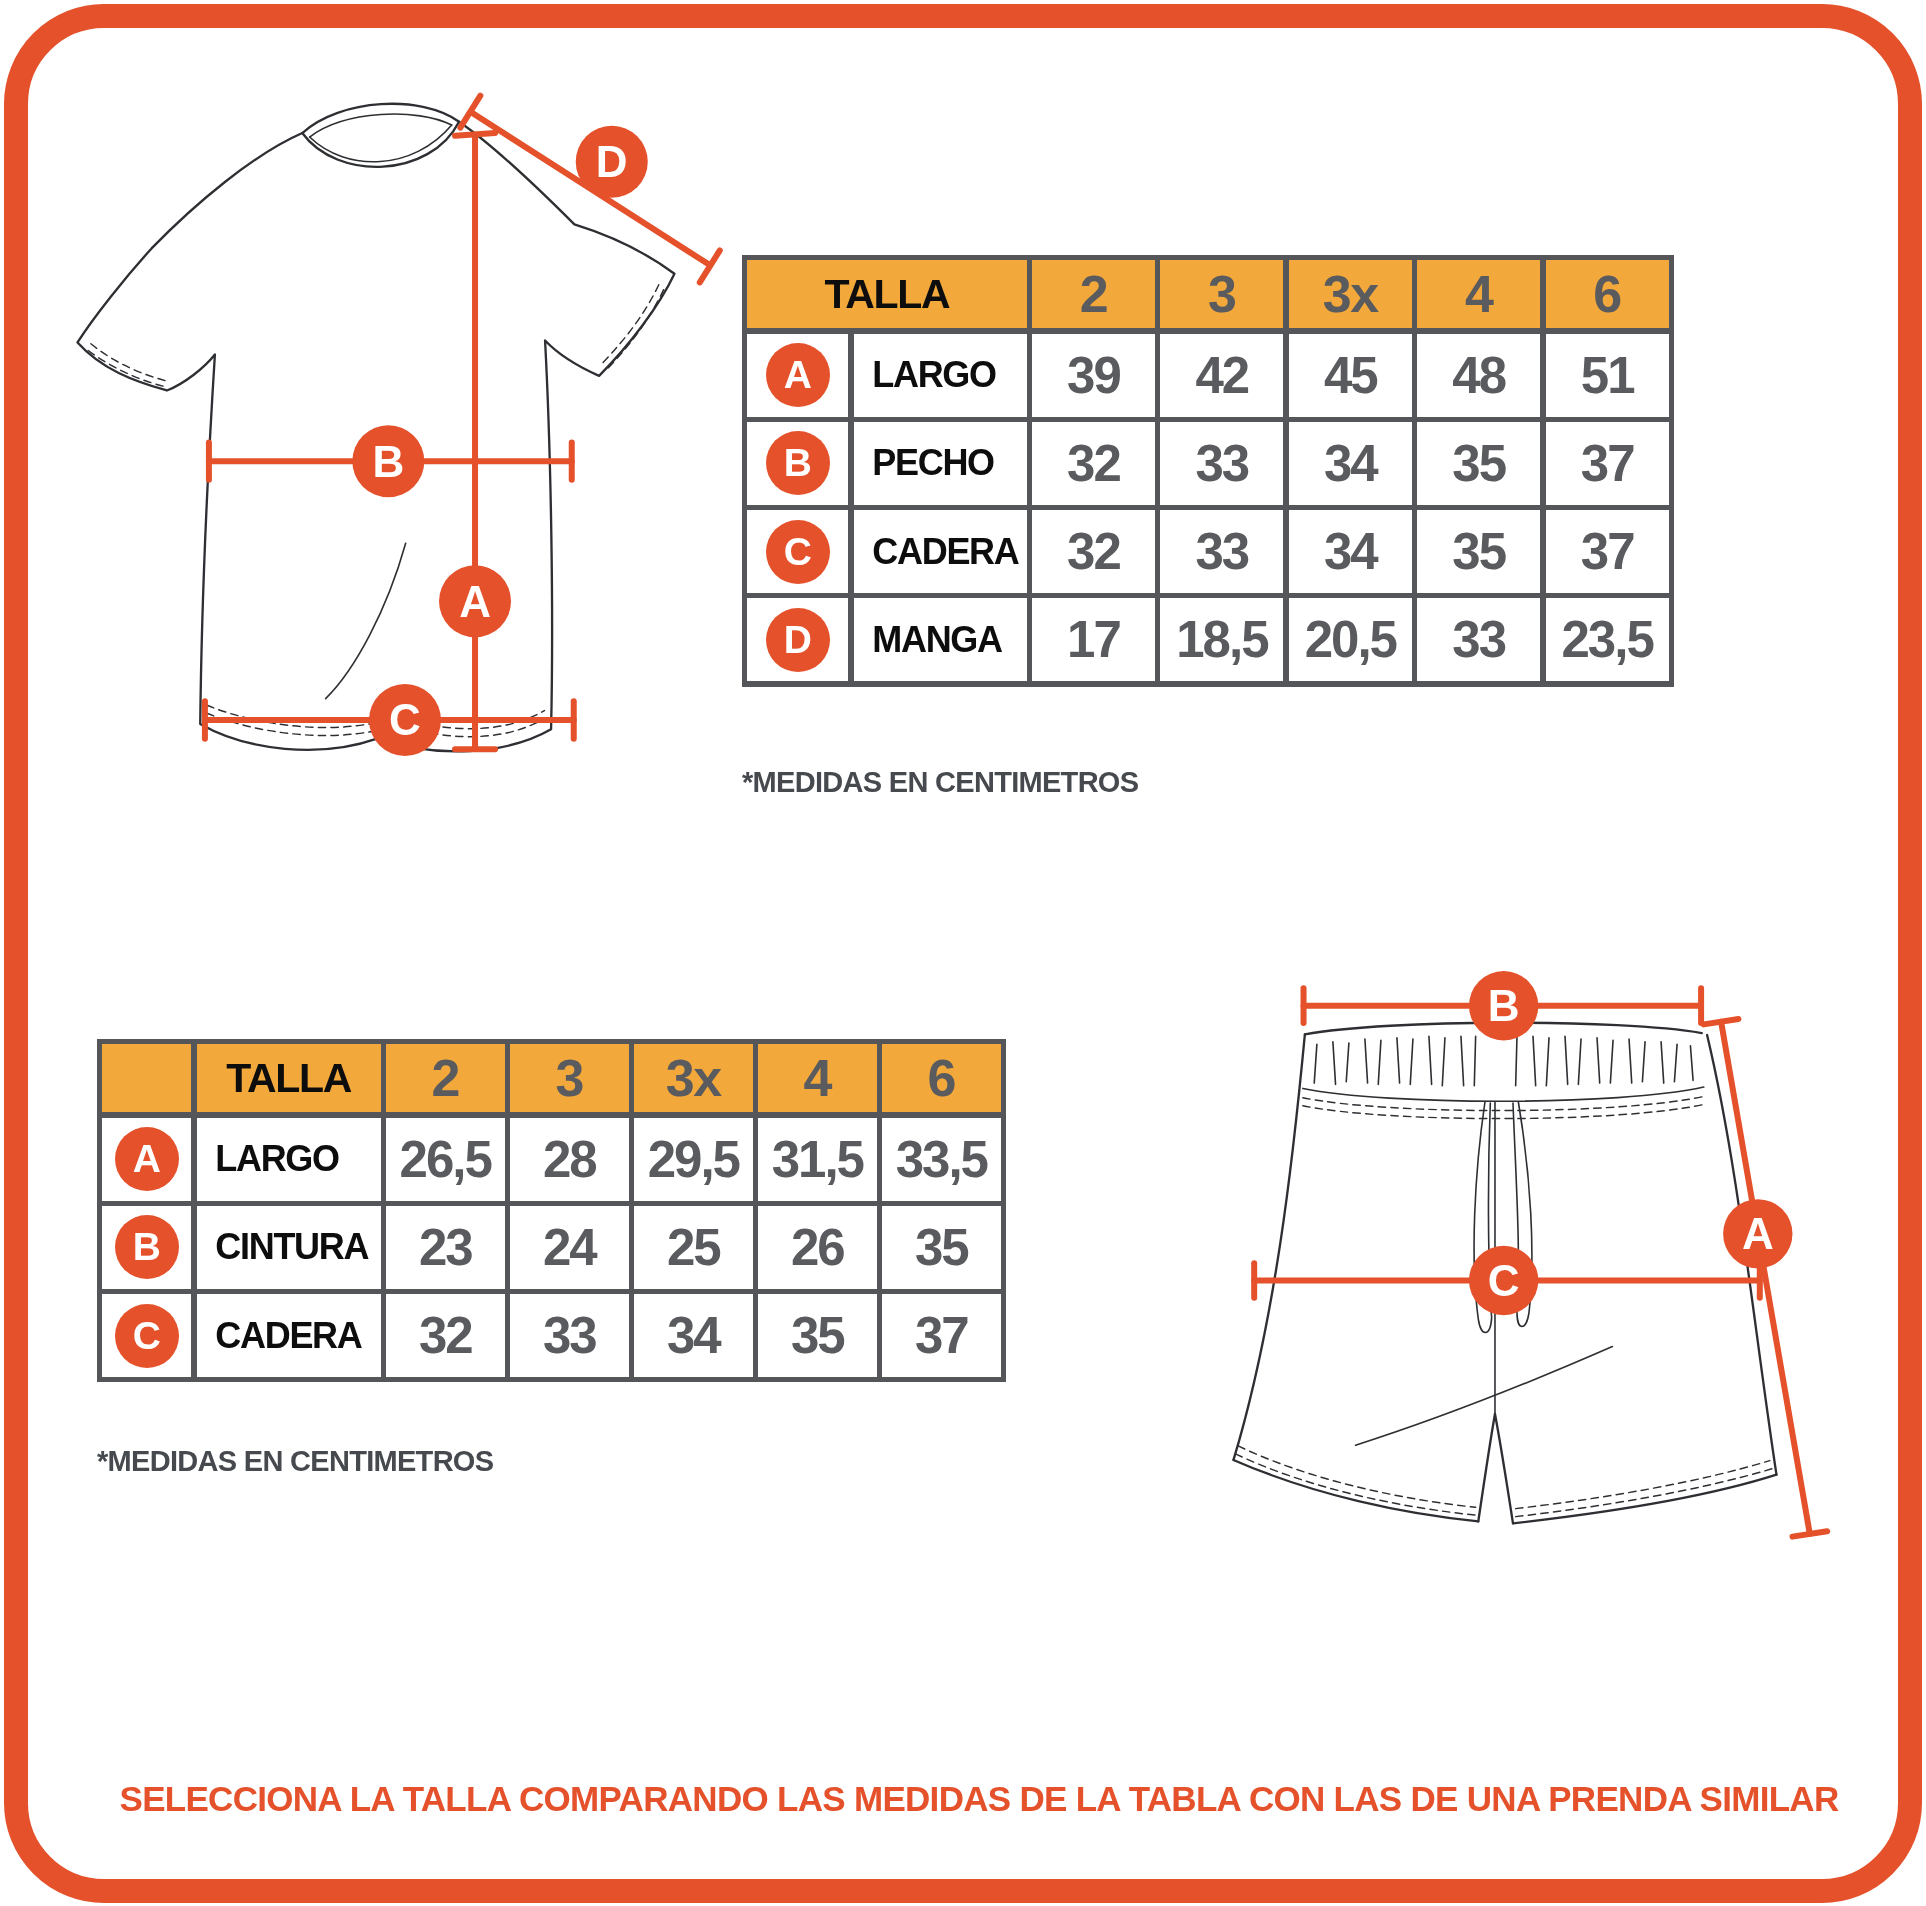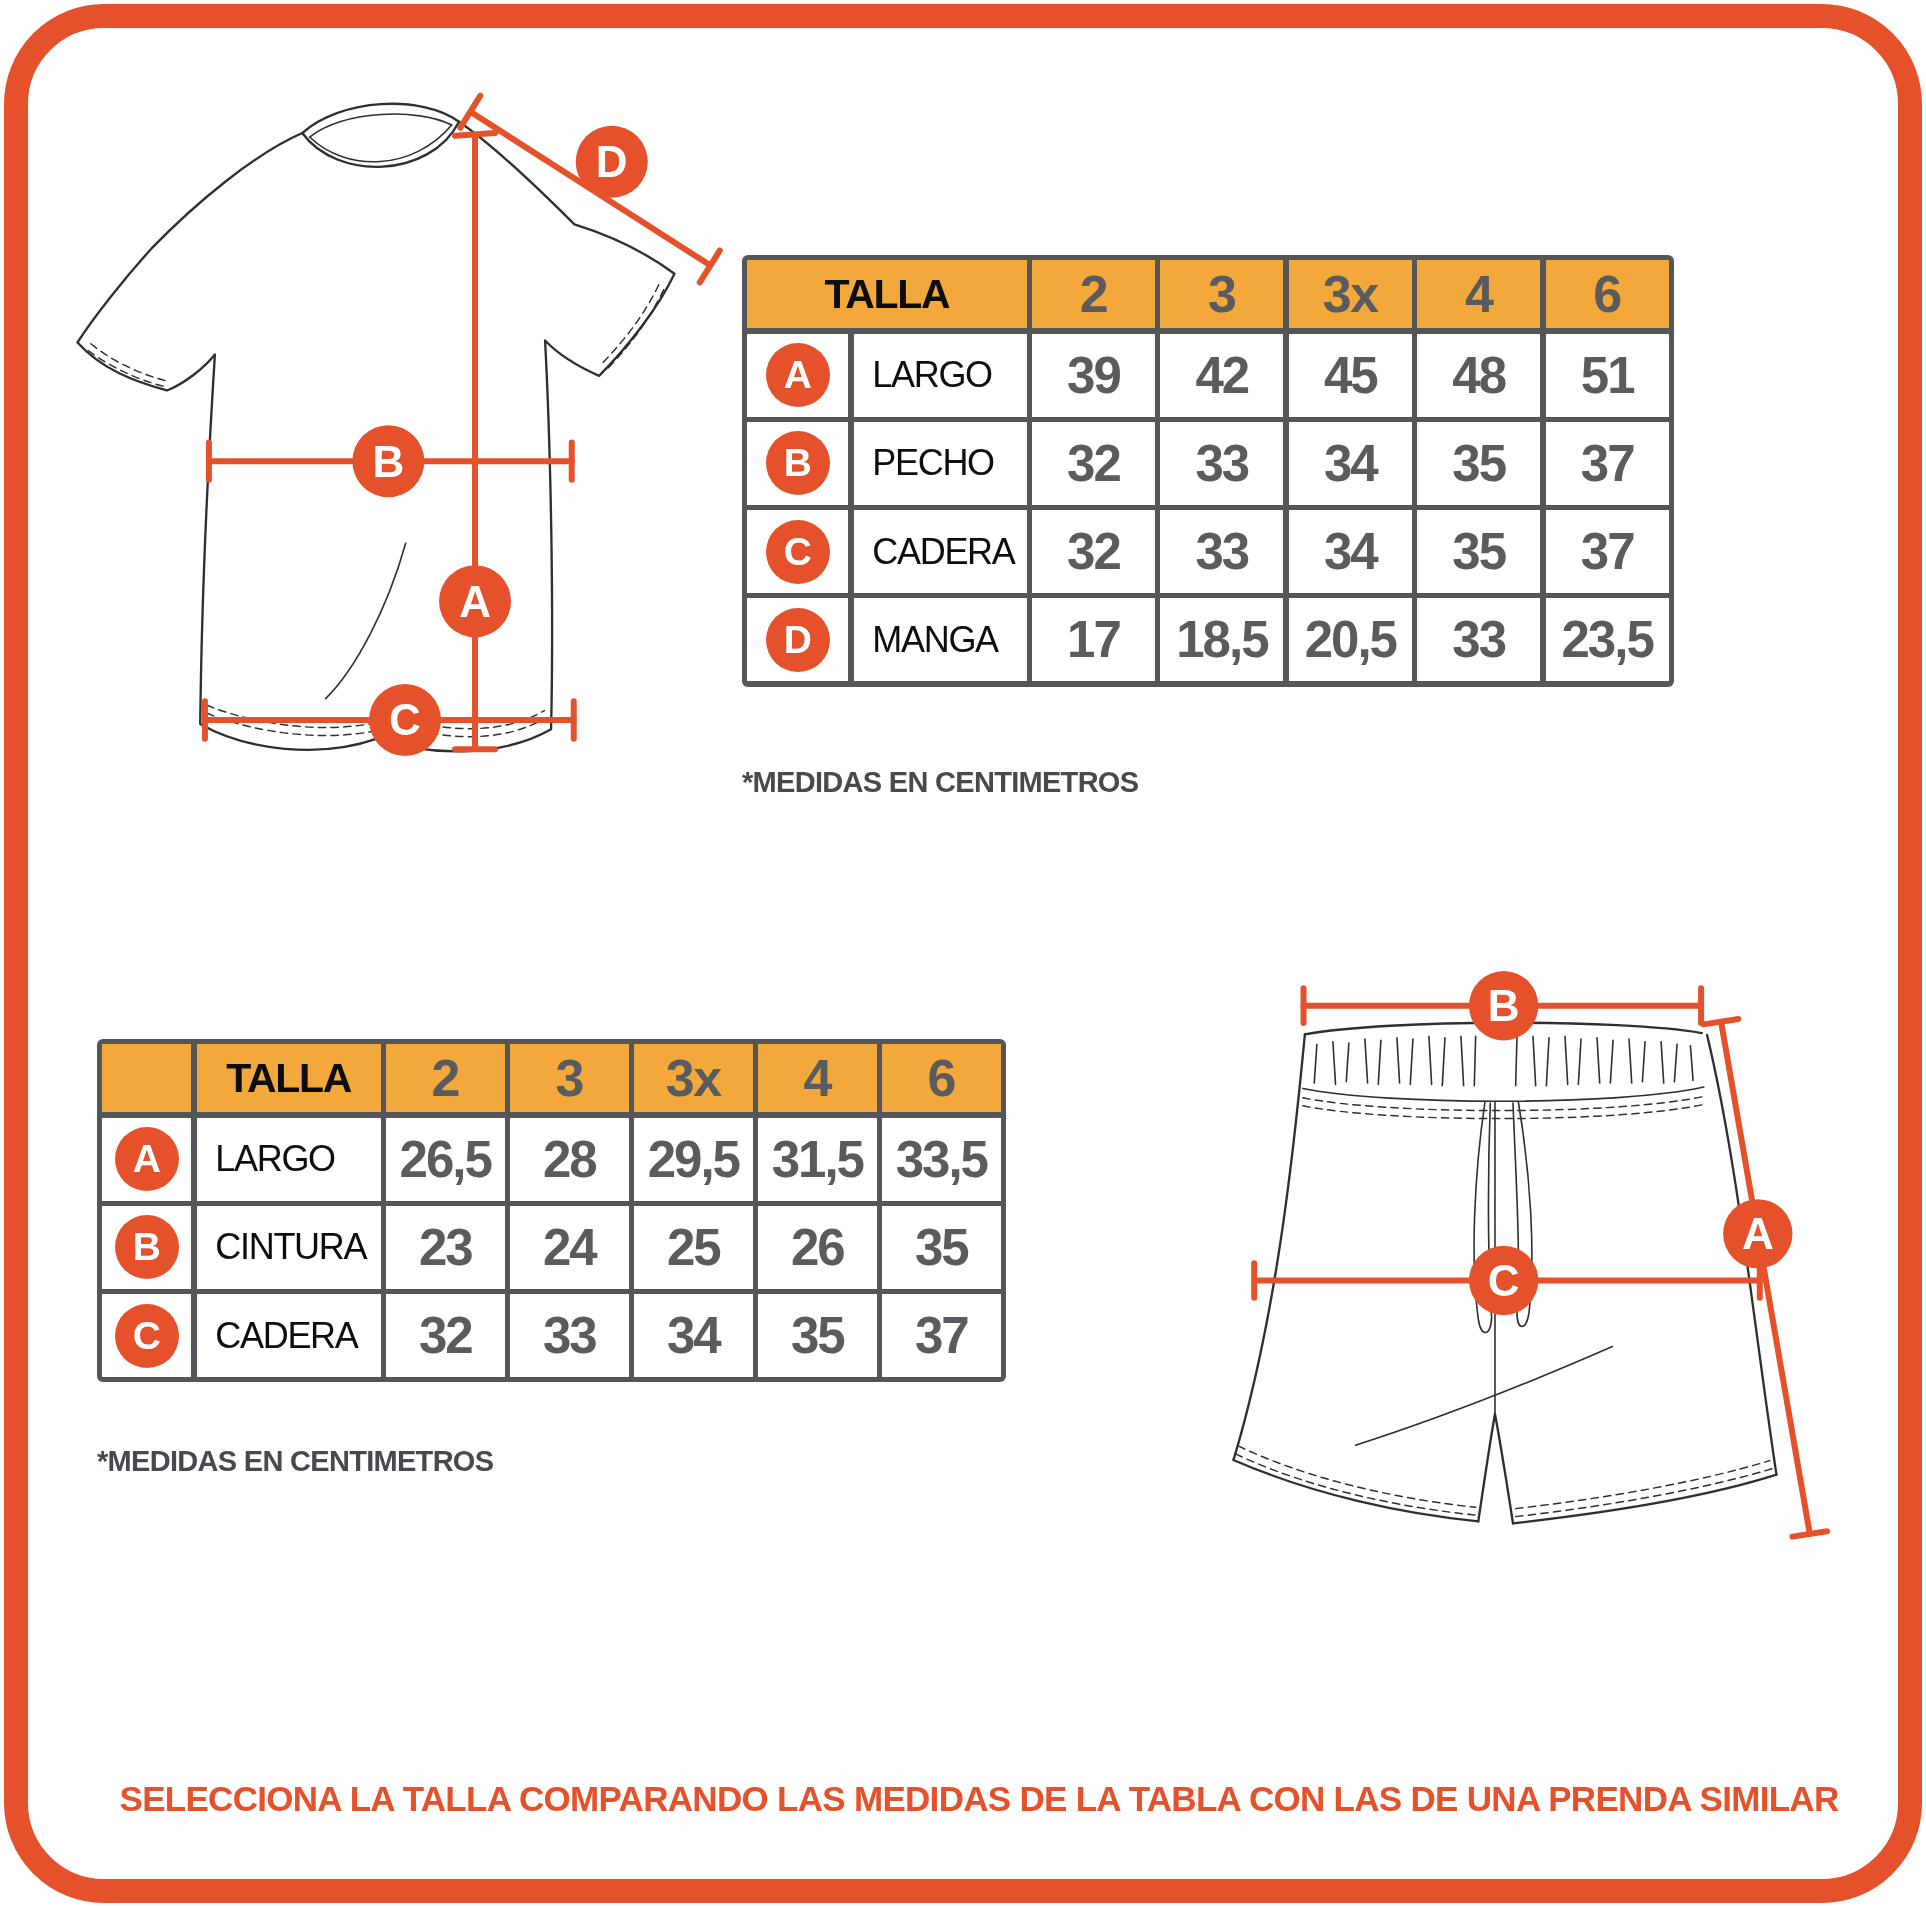--- a/index.html
+++ b/index.html
@@ -1,32 +1,32 @@
 <!DOCTYPE html>
 <html style="font-size:10.7px"><head>
 <meta charset="utf-8">
 <style>
   html,body{margin:0;padding:0;background:#fff;}
   #canvas{position:relative;width:1926px;height:1907px;background:#ffffff;overflow:hidden;
           font-family:"Liberation Sans","DejaVu Sans",sans-serif;}
   #frame{position:absolute;left:4px;top:4px;right:4px;bottom:4px;border:24px solid #E4512B;border-radius:100px;}
 
   
-  .size-table{position:absolute;display:grid;background:#54565A;padding:5.3px;gap:5.3px;box-sizing:border-box;border-radius:6px;}
+  .size-table{position:absolute;display:grid;background:#54565A;padding:5.3px;gap:5.3px;box-sizing:border-box;}
   #shirt-table{left:742px;top:255px;width:932px;
     grid-template-columns:101px 173px repeat(5,1fr);
     grid-template-rows:68px repeat(4,83px);}
   #shorts-table{left:97px;top:1039px;width:909px;
     grid-template-columns:89px 184px repeat(5,1fr);
     grid-template-rows:68px repeat(3,83px);}
   .cell{background:#ffffff;display:flex;align-items:center;justify-content:center;}
   .hdr{background:#F3A83B;}
   .hdr-label{font-weight:800;font-size:41px;color:#0d0d0d;letter-spacing:-1.3px;}
   .hdr-size{font-weight:700;font-size:52px;color:#595B5E;letter-spacing:-1.3px;}
-  .lbl{font-weight:400;font-size:36px;color:#0d0d0d;justify-content:flex-start;padding-left:18.7px;letter-spacing:-1.3px;}
+  .lbl{font-weight:700;font-size:36px;color:#0d0d0d;justify-content:flex-start;padding-left:18.7px;letter-spacing:-1.3px;}
   .val{font-weight:700;font-size:51px;color:#595B5E;letter-spacing:-2px;}
   .badge{width:64px;height:64px;border-radius:50%;background:#E4512B;color:#fff;
          font-weight:800;font-size:39px;display:flex;align-items:center;justify-content:center;}
 
   .note{position:absolute;font-weight:700;font-size:29px;color:#46494E;letter-spacing:-0.7px;margin-top:44px;}
   #note-shirt{left:742px;top:722px;}
   #note-shorts{left:97px;top:1401px;}
 
   .footer-line{position:absolute;left:16px;width:100%;text-align:center;color:#E4512B;font-weight:700;}
   #footer1{top:1779px;font-size:35px;letter-spacing:-0.7px;}

